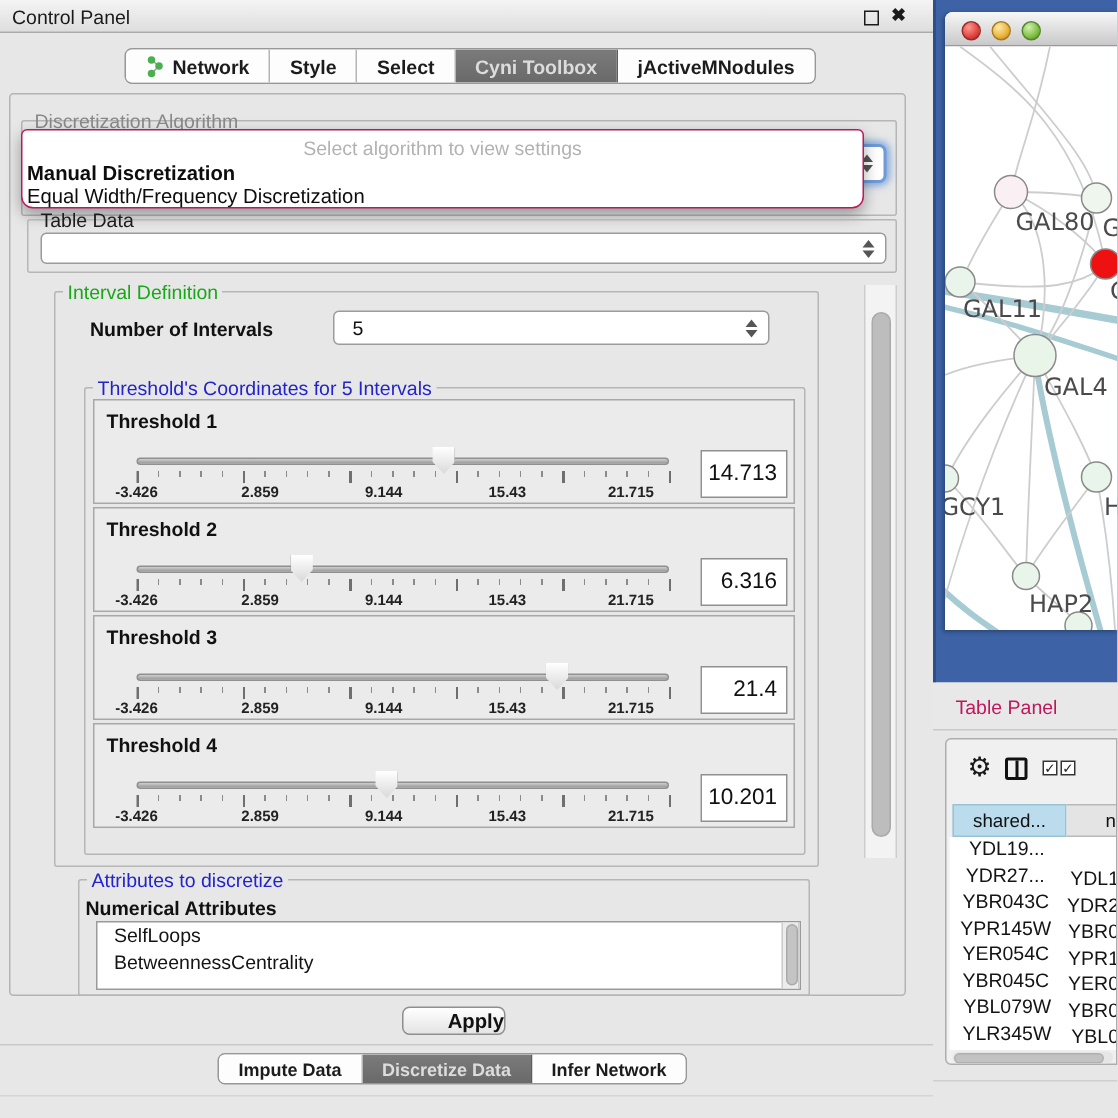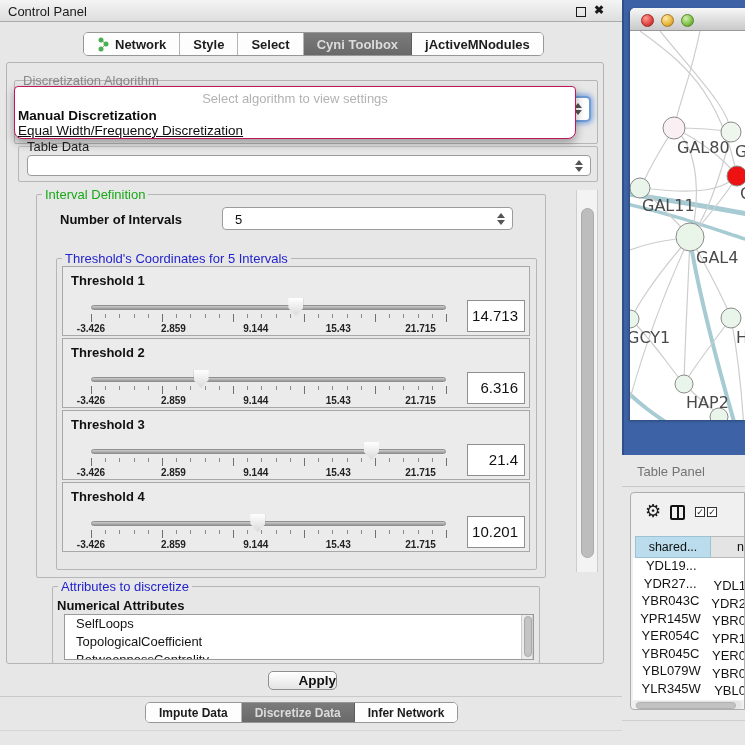--- a/index.html
+++ b/index.html
@@ -40,21 +40,21 @@
   
   #algo-combo { left:27px; top:96px; width:564px; height:26px; background:#fff;
     border:2px solid #6f9bd6; border-radius:5px; box-shadow:0 0 5px 2px rgba(110,155,220,.8); }
 
   
   #popup { left:14px; top:86px; width:562px; height:53px; background:#fff;
     border:1px solid #be185d; border-radius:4px 4px 8px 8px; box-shadow:0 4px 10px rgba(0,0,0,.35); }
   #popup .hint { position:absolute; left:0; right:0; top:4px; text-align:center; color:#b2b2b2; font-size:13px; }
   #popup .item { position:absolute; left:3px; font-size:13.5px; color:#0d0d0d; white-space:nowrap; }
   #popup .item.b { font-weight:bold; top:21px; }
-  #popup .item.r { top:36px;text-decoration:underline; }
+  #popup .item.r { top:36px; }
 
   
   .thr { position:absolute; left:62px; width:468px; height:70px; background:#ebebeb; border:1px solid #a8a8a8; }
   .thr .t-label { position:absolute; left:8px; top:6px; font-size:13px; font-weight:bold; color:#111; }
   .thr .track { position:absolute; left:28px; top:38px; width:355px; height:5px; border:1px solid #8f8f8f; border-radius:3px;
     background:linear-gradient(#cfcfcf,#969696); }
   .thr .thumb { position:absolute; top:31px; width:15px; height:18px;
     background:linear-gradient(#ffffff,#d9d9d9);
     clip-path:polygon(0 0,100% 0,100% 55%,50% 100%,0 55%);
     filter:drop-shadow(0 0 1px #777); }
@@ -85,21 +85,21 @@
   #net-window { left:630px; top:8px; width:115px; height:412px; background:#fff; border-radius:5px 0 0 0; overflow:hidden;
     box-shadow:-1px 1px 3px rgba(0,0,0,.3); }
   #net-titlebar { position:absolute; left:0; top:0; width:115px; height:23px;
     background:linear-gradient(#f7f7f7,#c9c9c9); border-bottom:1px solid #999; border-radius:5px 0 0 0; }
   .light { position:absolute; top:6px; width:13px; height:13px; border-radius:50%; }
   #light-red    { left:11px; background:radial-gradient(circle at 35% 30%, #ff9a90, #df4340 60%, #a02622); border:1px solid #9c2a26;}
   #light-yellow { left:31px; background:radial-gradient(circle at 35% 30%, #ffe9a8, #e8b43a 60%, #b07c17); border:1px solid #a87d22;}
   #light-green  { left:51px; background:radial-gradient(circle at 35% 30%, #d2f0b0, #7fc045 60%, #4c8a1e); border:1px solid #55882b;}
 
   #table-panel-bar { left:622px; top:455px; width:123px; height:32px; background:#e8e8e8; border-bottom:1px solid #c9c9c9; }
-  #table-panel-bar .title { position:absolute; left:15px; top:9px; font-size:13px; color:#737373; }
+  #table-panel-bar .title { position:absolute; left:15px; top:9px; font-size:13px; color:#be185d; }
   #table-panel { left:630px; top:492px; width:115px; height:218px; background:#f0f0f0; border:1px solid #adadad; border-radius:4px 0 0 4px; overflow:hidden; }
 
   #gear-icon { position:absolute; left:14px; top:9px; font-size:18px; line-height:18px; color:#1a1a1a; }
   #split-icon { position:absolute; left:39px; top:12px; width:15px; height:15px; border:2px solid #111; border-radius:2px; }
   #split-icon:before { content:""; position:absolute; left:4.5px; top:0; width:2px; height:11px; background:#111; }
   .cbx { position:absolute; top:14px; width:10px; height:10px; border:1.5px solid #333; font-size:9px; line-height:8px; text-align:center; color:#222; background:#fff; }
 
   #tbl-header { position:absolute; left:4px; top:43px; height:22px; display:flex; }
   #tbl-header .h1 { width:76px; background:#badcec; border:1px solid #9cc2d6; font-size:12.5px; color:#111; text-align:center; line-height:20px; }
   #tbl-header .h2 { width:70px; background:#e4e4e4; border:1px solid #b9b9b9; border-left:none; font-size:12.5px; color:#111; line-height:20px; padding-left:26px; }
@@ -246,21 +246,20 @@
 
 <div class="abs vtrack" style="left:576px;top:190px;width:22px;height:382px;">
   <div class="vthumb" style="left:4px;top:18px;width:13px;height:350px;"></div>
 </div>
 
 <div class="abs groupbox" style="left:52px;top:586px;width:488px;height:78px;"></div>
 <span class="grouptitle" style="left:58px;top:579px;color:#2323cc;">Attributes to discretize</span>
 <span class="abs" style="left:57px;top:598px;font-size:13px;font-weight:bold;color:#111;">Numerical Attributes</span>
 <div class="abs" id="attr-list">
     <div class="row">SelfLoops</div>
-    <div class="row">TopologicalCoefficient</div>
     <div class="row">BetweennessCentrality</div>
   </div>
 <div class="abs vtrack" style="left:521px;top:615px;width:12px;height:44px;background:#ececec;">
   <div class="vthumb" style="left:1.5px;top:1px;width:8px;height:41px;background:#c4c4c4;"></div>
 </div>
 
 <div class="abs" id="apply-btn">Apply</div>
 
 <div class="hline" style="left:0;top:696px;width:622px;"></div>
 <div class="abs seg-bar" id="bottom-tabs">

